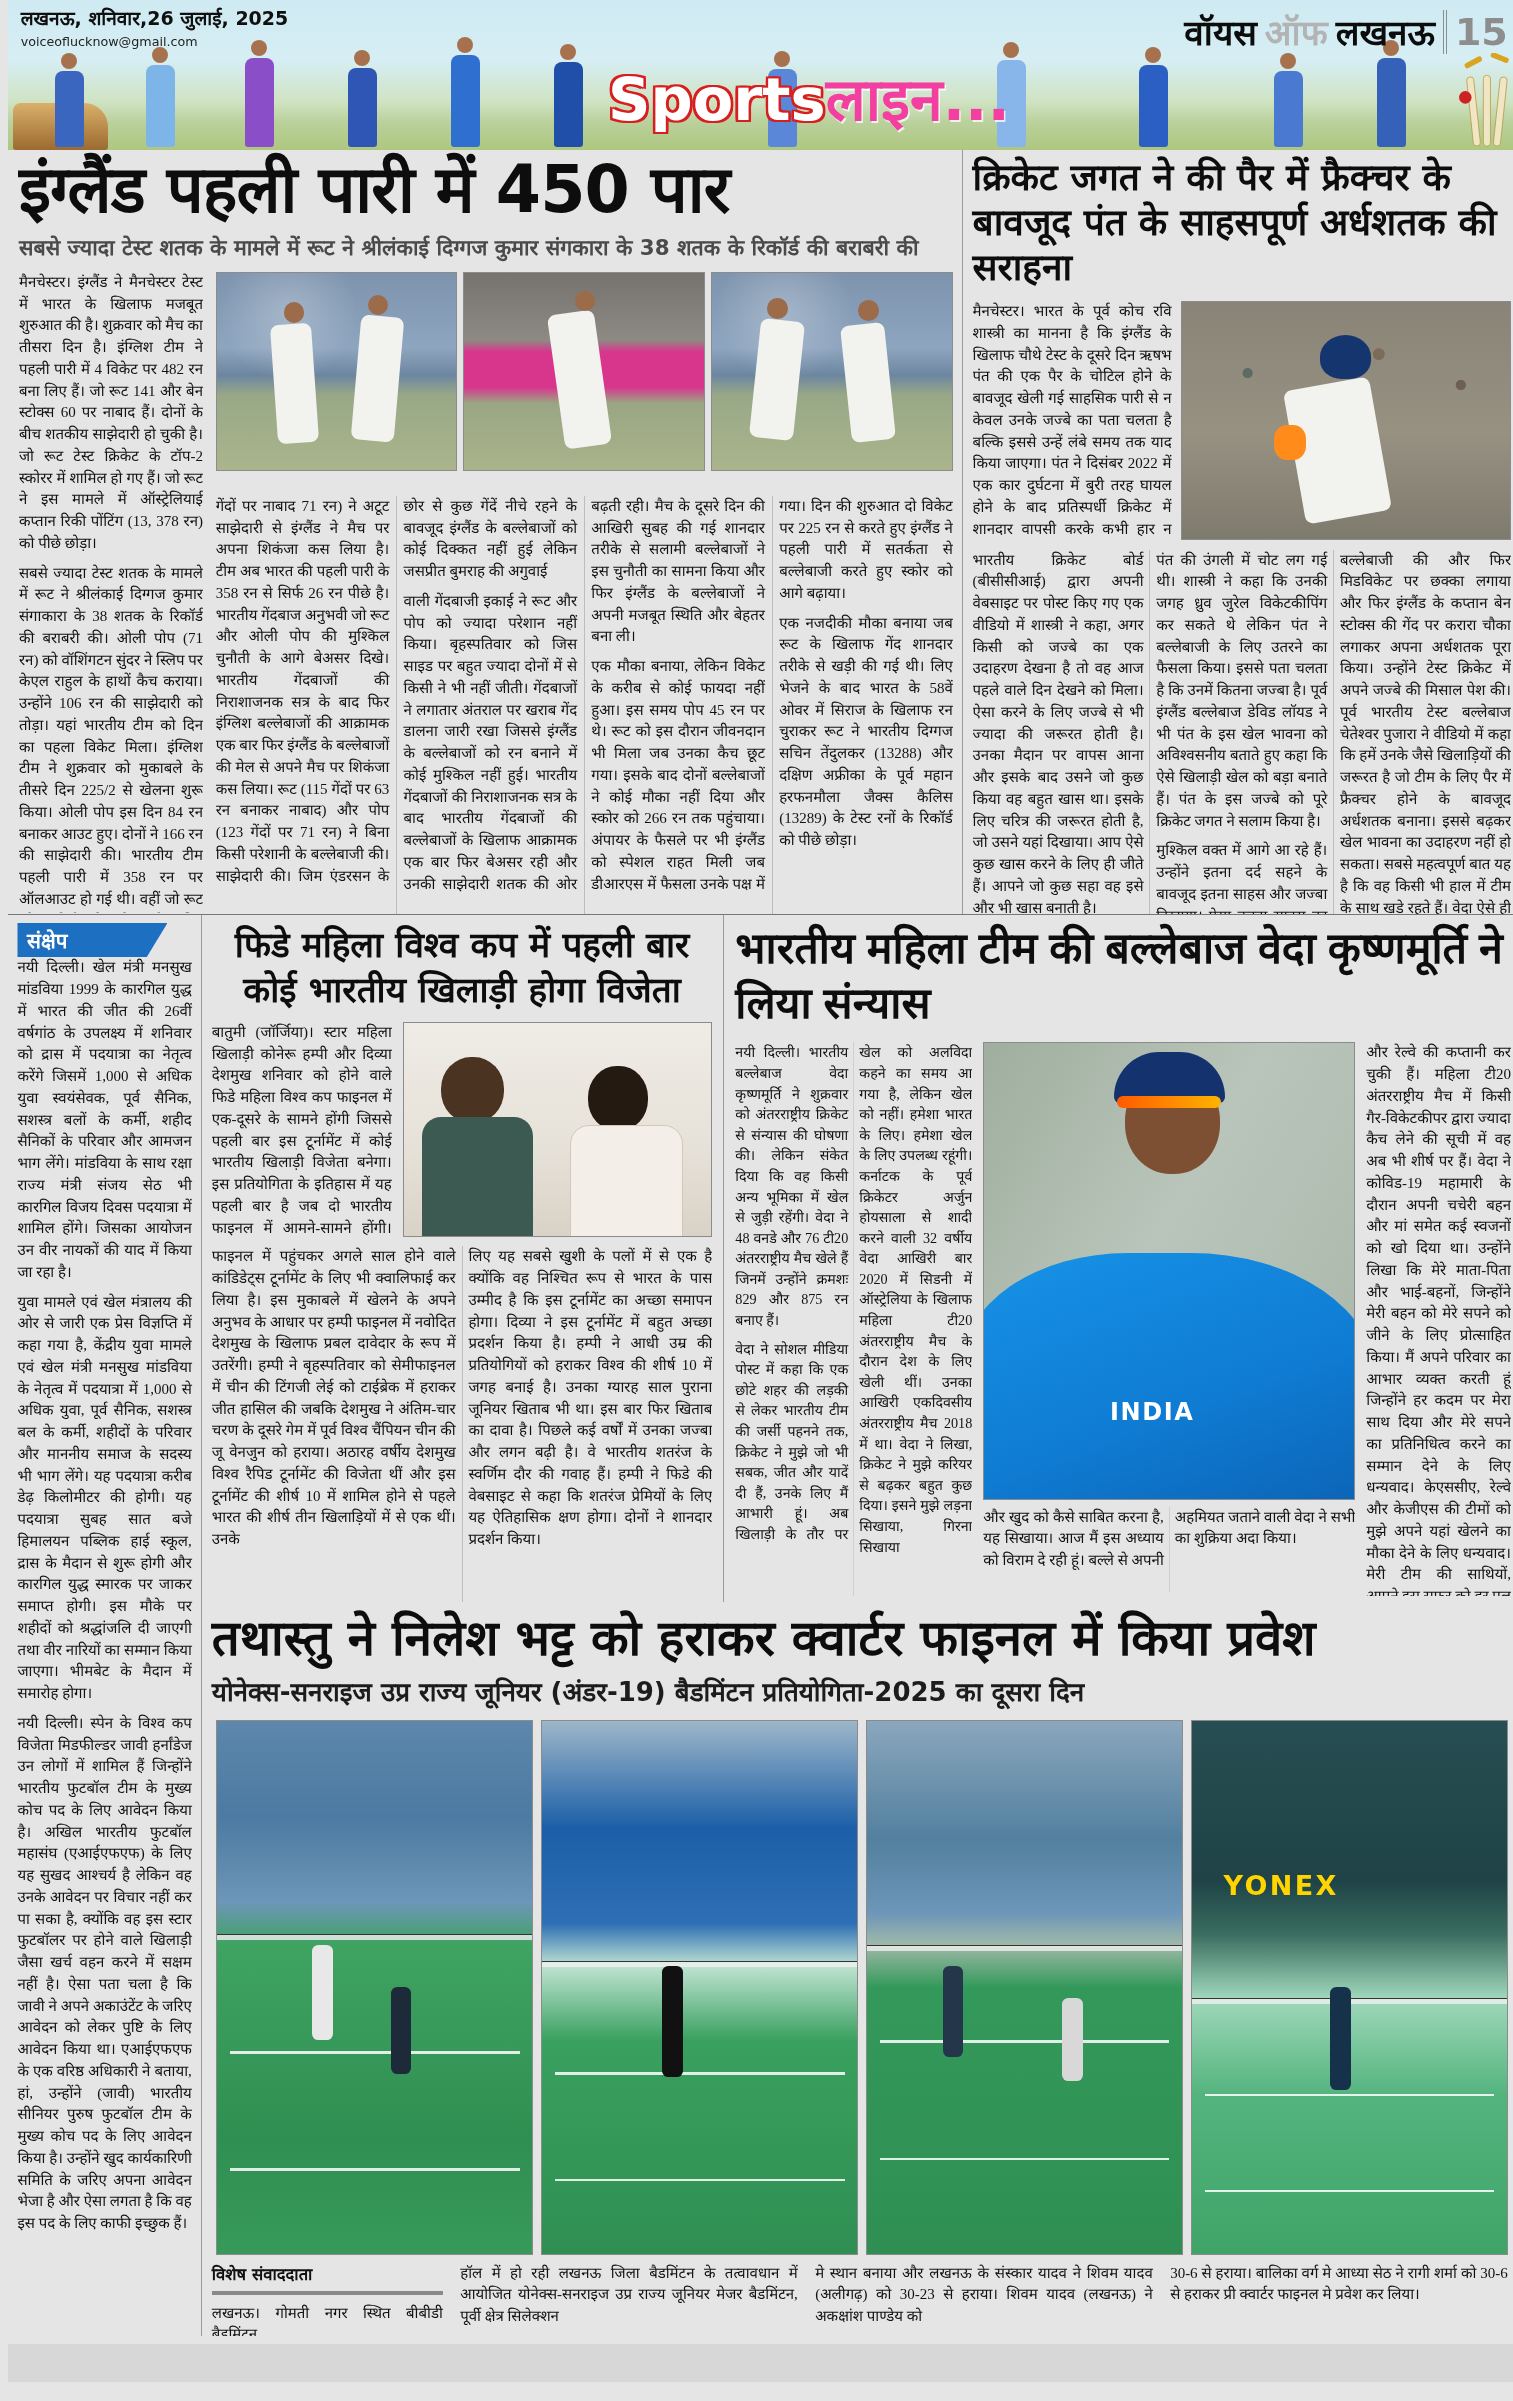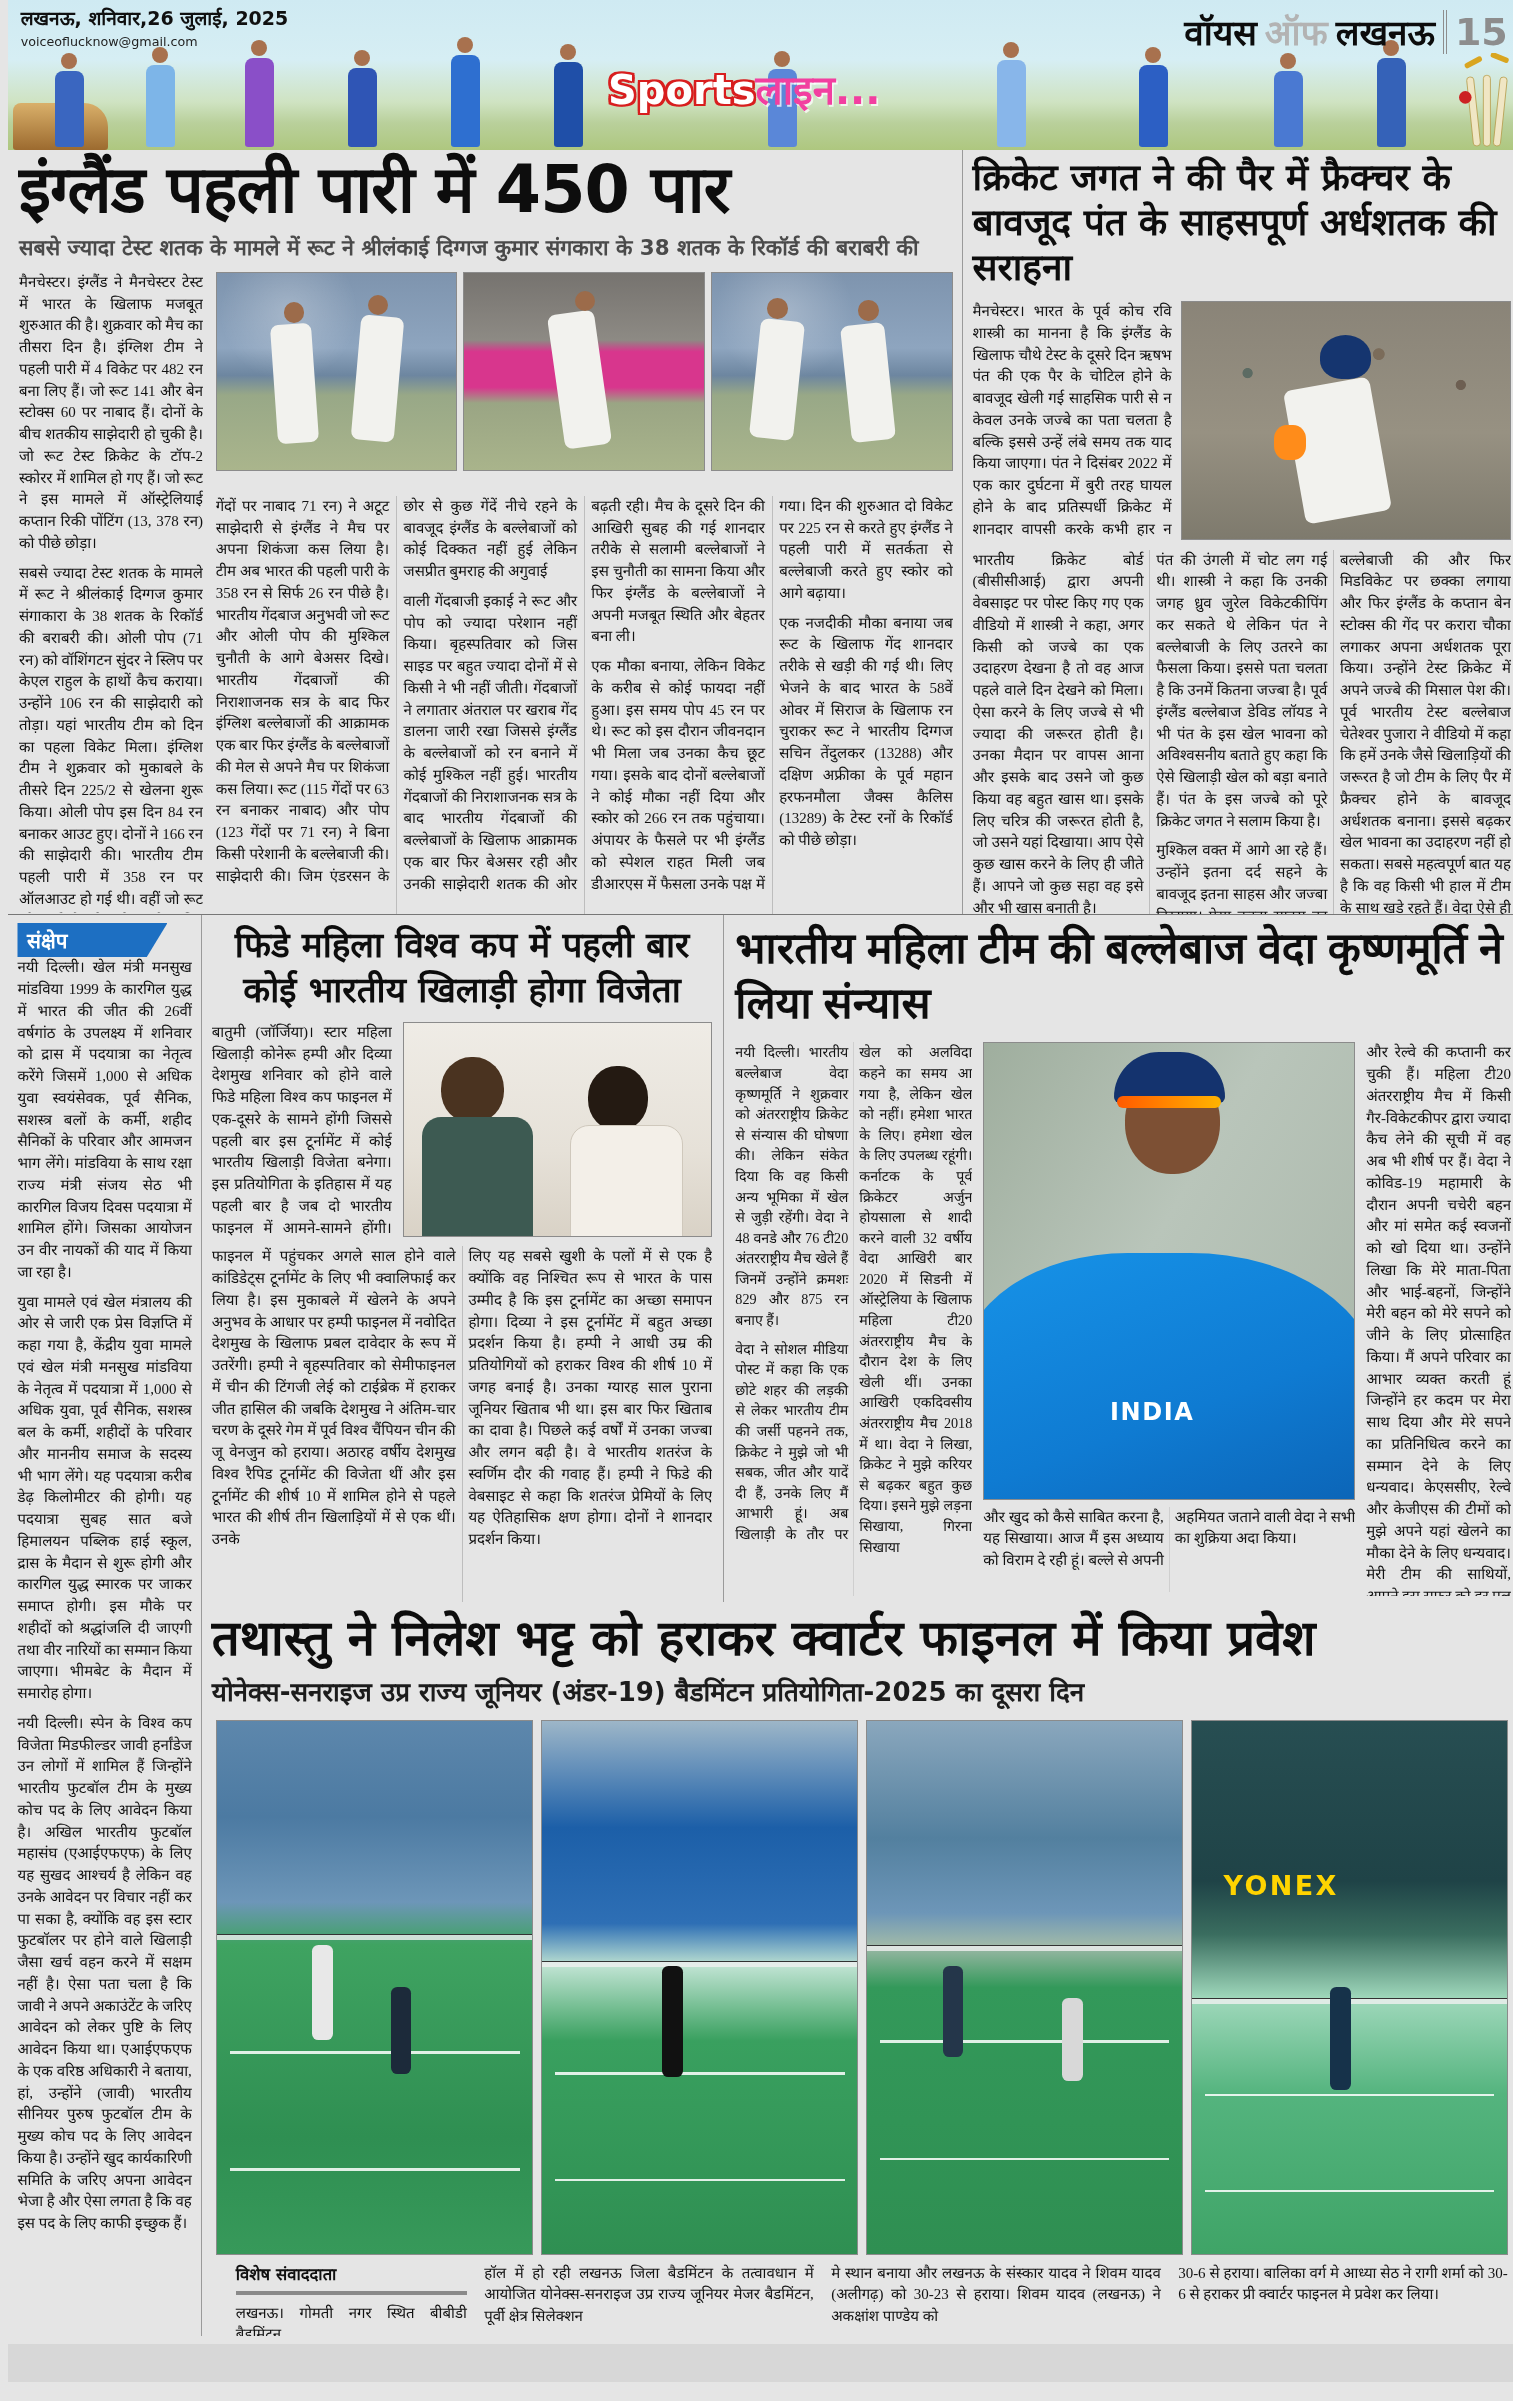--- a/index.html
+++ b/index.html
@@ -14,21 +14,21 @@
   .email{font-family:"DejaVu Sans",sans-serif;font-size:12.7px;color:#222;margin-top:3.2px;}
   .masthead{position:absolute;top:8px;right:14.2px;z-index:5;font-family:"DejaVu Sans",sans-serif;
     font-weight:800;font-size:35px;display:flex;align-items:center;gap:8px;color:#0c0c0c;}
   .masthead .gray{color:#b3b3b3;}
   .pageno{font-size:38px;color:#8d8d8d;border-left:4px double #8d8d8d;padding-left:8px;}
   .ath{position:absolute;bottom:3.2px;width:28.5px;}
   .ath::after{content:"";display:block;width:28.5px;border-radius:8px 8px 3.2px 3.2px;background:var(--c,#2e6fd0);height:var(--h,63px);}
   .ath::before{content:"";display:block;width:16px;height:16px;border-radius:50%;background:#a8714e;margin:0 auto 1.6px;}
   .chess-blob{position:absolute;left:4.7px;bottom:0;width:95px;height:47px;border-radius:8px 24px 3.2px 3.2px;background:linear-gradient(180deg,#d9b06a,#9c6a2f);}
   .sports-title{position:absolute;left:600px;top:70px;z-index:4;font-family:"DejaVu Sans",sans-serif;
-    font-weight:800;font-size:40px;line-height:1;white-space:nowrap;}
+    font-weight:800;font-size:59px;line-height:1;white-space:nowrap;}
   .sports-en{color:#fff;text-shadow:-2.4px -2.4px 0 #d81e1e,2.4px -2.4px 0 #d81e1e,-2.4px 2.4px 0 #d81e1e,2.4px 2.4px 0 #d81e1e,0 -2.4px 0 #d81e1e,0 2.4px 0 #d81e1e,-2.4px 0 0 #d81e1e,2.4px 0 0 #d81e1e;}
   .sports-hi{color:#f23fa0;text-shadow:1.6px 1.6px 0 rgba(255,255,255,.75);}
   .stumps{position:absolute;right:8px;bottom:1.6px;z-index:3;}
 
   
   p.body{font-size:15px;line-height:1.45;text-align:justify;margin:0 0 8px;}
   .hdev{font-family:"DejaVu Sans",sans-serif;font-weight:800;color:#0d0d0d;}
   .vdiv{width:0.8px;background:#9a9a9a;}
   .photo{position:relative;border:0.8px solid #8b8b8b;overflow:hidden;background:#cfd6dd;}
 
@@ -73,21 +73,21 @@
   .veda-mid{width:372px;flex:none;display:flex;flex-direction:column;}
   .veda-mid .photo{height:456px;}
   .veda-tail{margin-top:6.3px;height:85px;overflow:hidden;column-count:2;column-gap:11px;column-rule:0.8px solid #cfcfcf;}
   .veda-right{flex:1;min-width:0;overflow:hidden;}
 
   .badminton{padding:4.7px 8px 0 9.5px;box-sizing:border-box;overflow:hidden;}
   .bad-head{font-size:49px;line-height:1.1;margin:6.3px 0 6.3px;}
   .bad-sub{font-family:"DejaVu Sans",sans-serif;font-weight:700;font-size:26px;color:#1c1c1c;margin:0 0 11px;}
   .bad-photos{display:flex;gap:8px;height:535px;margin-left:4.7px;}
   .bad-photos .photo{flex:1;}
-  .bad-caps{display:flex;gap:17.4px;margin-top:8px;font-size:15px;margin-left:24px;}
+  .bad-caps{display:flex;gap:17.4px;margin-top:8px;font-size:15px;}
   .cap{flex:1;min-width:0;line-height:1.45;text-align:justify;}
   .cap1{flex:none;width:231px;}
   .byline{font-family:"DejaVu Sans",sans-serif;font-weight:800;font-size:16.6px;}
   .byline-rule{height:3.2px;background:#8a8a8a;margin:4.7px 0 8px;}
   .footer-bar{height:38px;background:#d7d7d7;margin-top:8px;}
 
   
   .ph-cricket{background:
     radial-gradient(circle at 30% 20%,rgba(255,255,255,.25),transparent 30%),
     linear-gradient(180deg,#7e94ae 0%,#8ea5bf 38%,#6d86a0 52%,#98a887 62%,#aab58c 100%);}

